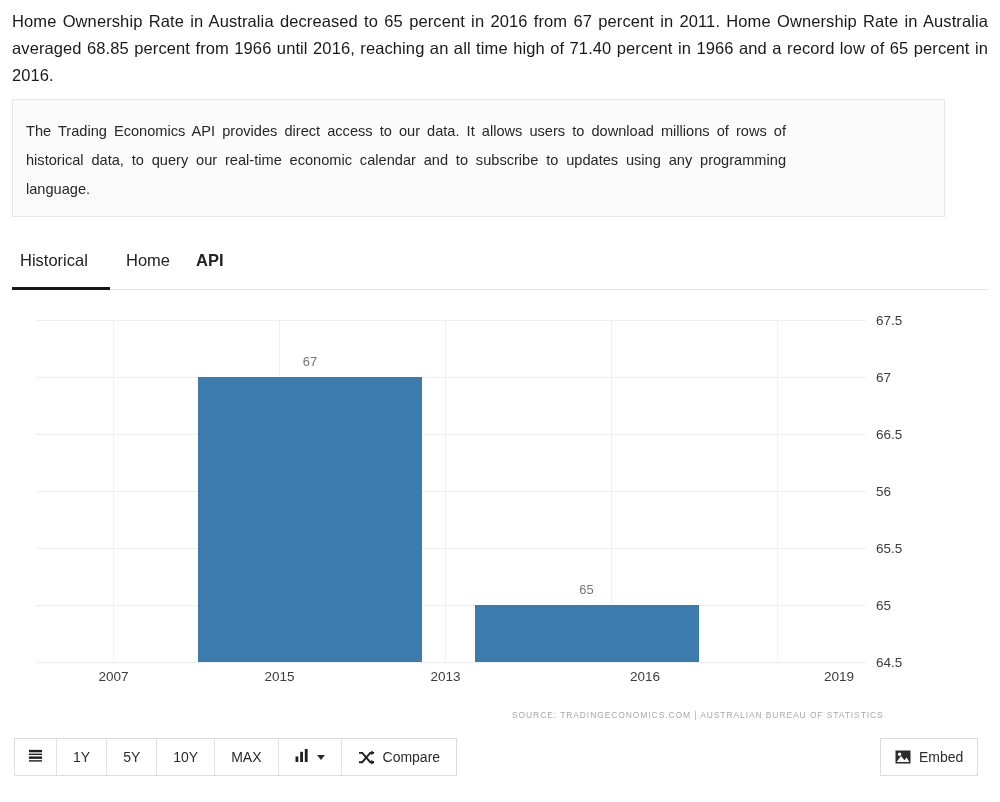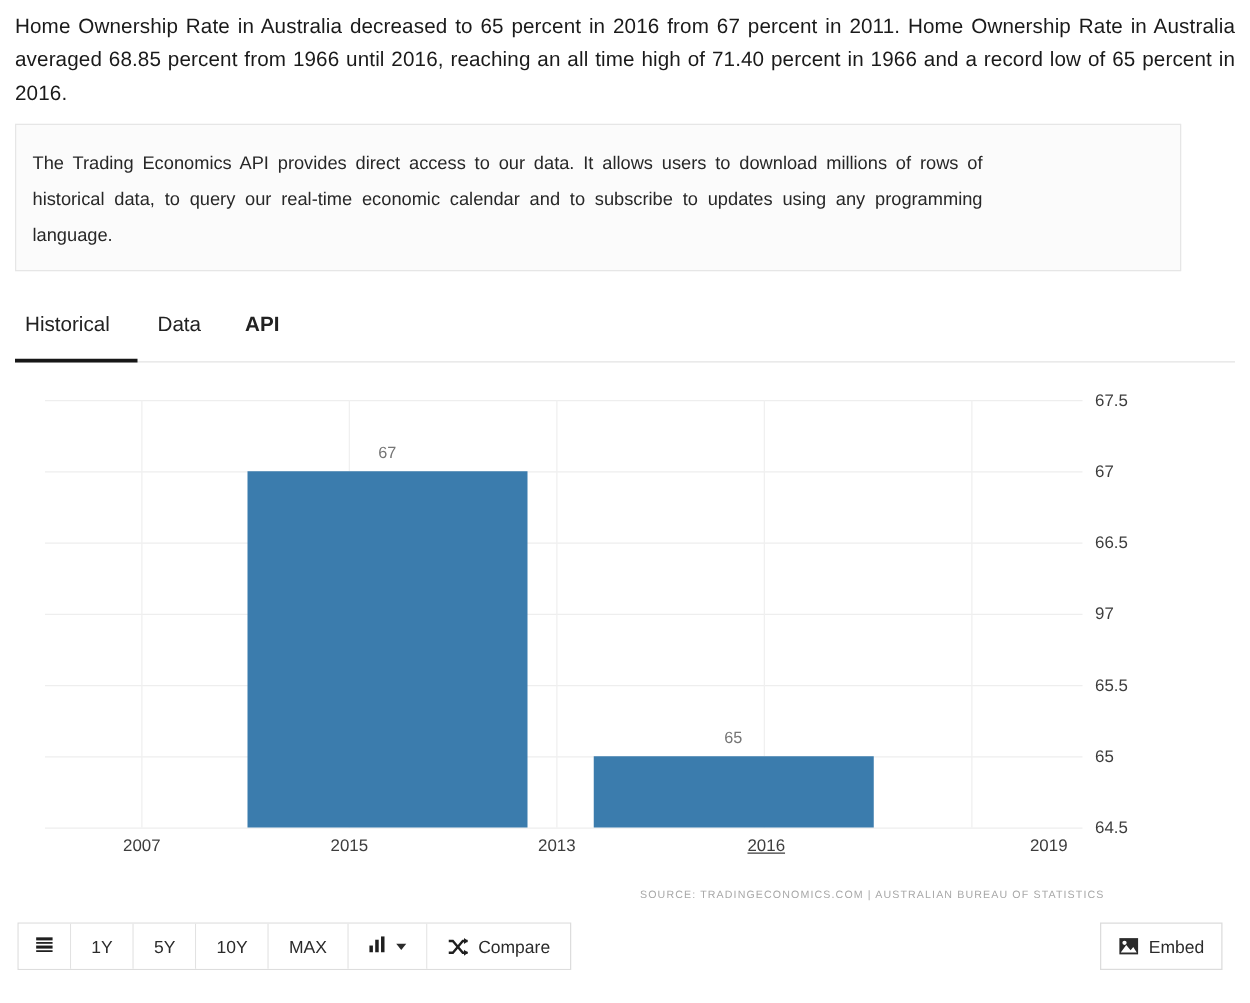--- a/index.html
+++ b/index.html
@@ -228,21 +228,21 @@
 
 <div class="intro">Home Ownership Rate in Australia decreased to 65 percent in 2016 from 67 percent in 2011. Home Ownership Rate in Australia averaged 68.85 percent from 1966 until 2016, reaching an all time high of 71.40 percent in 1966 and a record low of 65 percent in 2016.</div>
 
 <div class="api-banner">
   <div class="api-text">The Trading Economics API provides direct access to our data. It allows users to download millions of rows of historical data, to query our real-time economic calendar and to subscribe to updates using any programming language.</div>
 </div>
 
 <div class="tabs">
   <div class="tabs-rule"></div>
   <div class="tab t0">Historical</div>
-  <div class="tab t1">Data</div>
+  <div class="tab t1">Home</div>
   <div class="tab t2">API</div>
   <div class="tab-underline"></div>
 </div>
 
 <div class="chart-area">
   <div class="plot" id="plot">
       <div class="gridline-h" style="top: 0px;"></div>
       <div class="gridline-h" style="top: 57px;"></div>
       <div class="gridline-h" style="top: 114px;"></div>
       <div class="gridline-h" style="top: 171px;"></div>
@@ -256,28 +256,28 @@
       <div class="gridline-v" style="left: 741.467px;"></div>
       <div class="bar" style="left: 161.85px; width: 224.1px; height: 285px; background: rgb(59, 124, 173);"></div>
       <div class="bar-label" style="left: 273.9px; top: 34px;">67</div>
       <div class="bar" style="left: 438.517px; width: 224.1px; height: 57px; background: rgb(59, 124, 173);"></div>
       <div class="bar-label" style="left: 550.567px; top: 262px;">65</div>
     </div>
   <div id="axis-layer">
       <div class="ytick" style="top: 28px;">67.5</div>
       <div class="ytick" style="top: 85px;">67</div>
       <div class="ytick" style="top: 142px;">66.5</div>
-      <div class="ytick" style="top: 199px;">97</div>
+      <div class="ytick" style="top: 199px;">56</div>
       <div class="ytick" style="top: 256px;">65.5</div>
       <div class="ytick" style="top: 313px;">65</div>
       <div class="ytick" style="top: 370px;">64.5</div>
       <div class="xtick" style="left: 113.467px;">2007</div>
       <div class="xtick" style="left: 279.467px;">2015</div>
       <div class="xtick" style="left: 445.467px;">2013</div>
-      <div class="xtick" style="left: 613px; text-decoration: underline;">2016</div>
+      <div class="xtick" style="left: 645px;">2016</div>
       <div class="xtick" style="left: 820px; margin-left: 19px;">2019</div>
     </div>
 </div>
 <div class="source">SOURCE: TRADINGECONOMICS.COM | AUSTRALIAN BUREAU OF STATISTICS</div>
 
 <div class="toolbar">
   <div class="tb-btn icon-only">
     <span>
       <svg width="15" height="15" viewBox="0 0 16 16">
         <rect x="1" y="2" width="14" height="2.6" fill="#1f1f1f"></rect>

